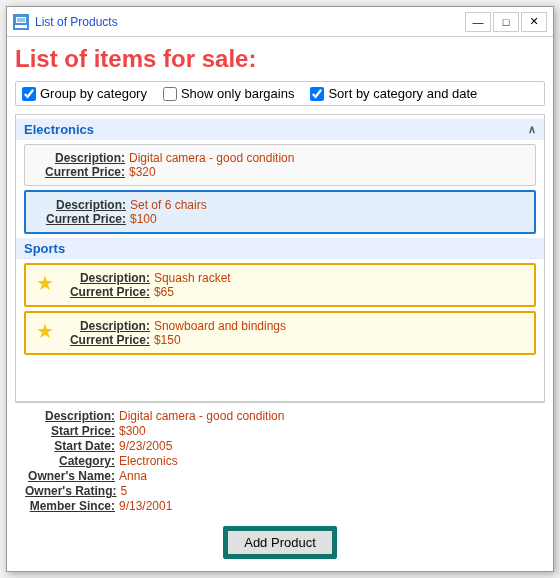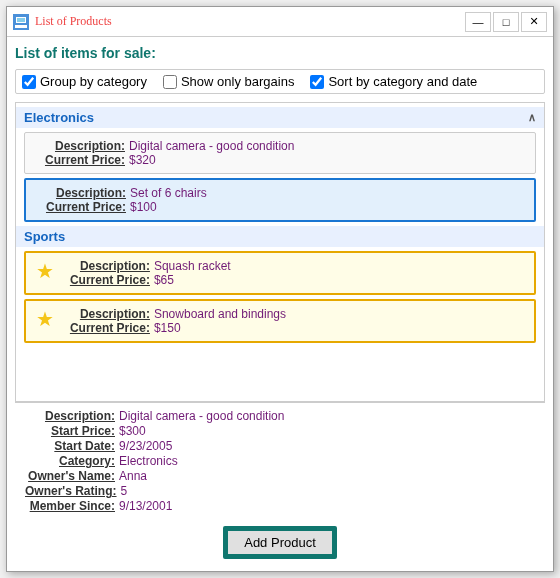--- a/index.html
+++ b/index.html
@@ -36,22 +36,21 @@
       height: 16px;
       margin-right: 6px;
       background: #4a90d9;
       display: flex;
       align-items: center;
       justify-content: center;
     }
     .title-bar-text {
       flex: 1;
       font-size: 12px;
-      color: #ef4444;
-      font-family: Liberation Serif, serif;
+      color: #1d4ed8;
     }
     .title-bar-controls {
       display: flex;
       gap: 2px;
     }
     .title-bar-btn {
       width: 26px;
       height: 20px;
       background: #fff;
       border: 1px solid #ccc;
@@ -62,22 +61,22 @@
       justify-content: center;
     }
     .window-body {
       flex: 1;
       display: flex;
       flex-direction: column;
       padding: 8px;
       overflow: hidden;
     }
     .page-title {
-      color: #0f766e;
-      font-size: 14px;
+      color: #ef4444;
+      font-size: 24px;
       font-weight: bold;
       margin-bottom: 8px;
     }
     .checkboxes-row {
       display: flex;
       gap: 0;
       margin-bottom: 8px;
       border: 1px solid #ccc;
       border-radius: 2px;
       padding: 4px 6px;
@@ -158,21 +157,21 @@
       color: #000;
     }
     .detail-label {
       font-weight: bold;
       min-width: 90px;
       text-align: right;
       color: #333;
       text-decoration: underline;
     }
     .detail-value {
-      color: #701a75;
+      color: #c2410c;
     }
     .detail-panel {
       border-top: 1px solid #ccc;
       padding: 6px 10px;
       background: #fff;
       font-size: 12px;
     }
     .detail-panel .detail-line {
       margin-bottom: 1px;
     }

